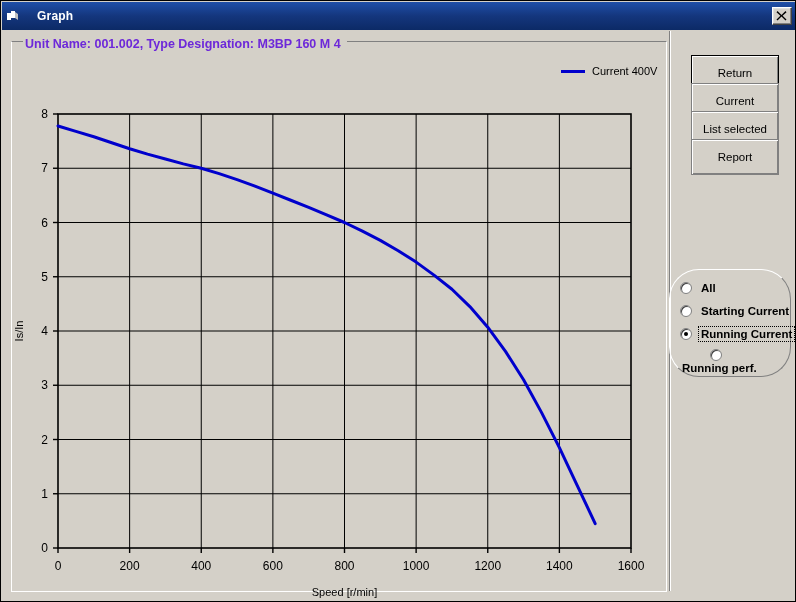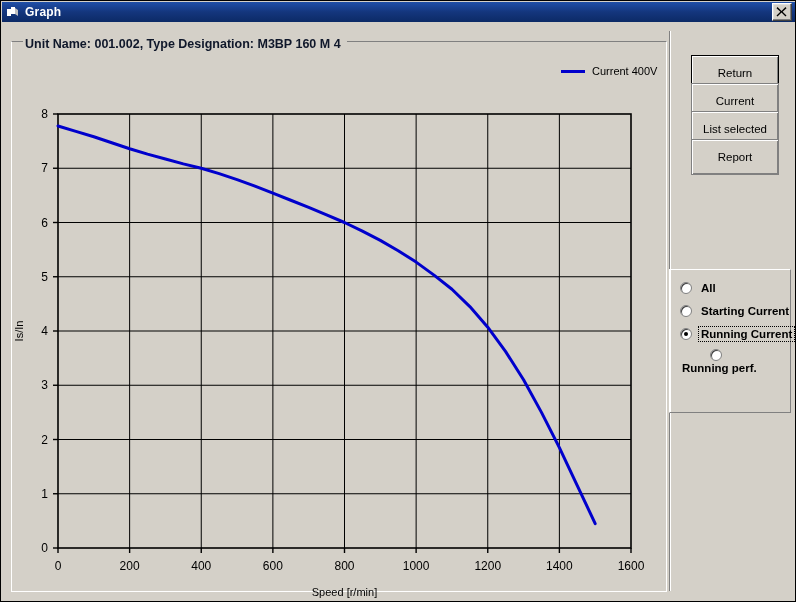--- a/index.html
+++ b/index.html
@@ -17,26 +17,27 @@
     background: #d4d0c8;
     box-sizing: border-box;
     border: 1px solid #000000;
     overflow: hidden;
   }
   
   #titlebar {
     position: absolute;
     left: 1px; top: 1px;
     width: 794px;
-    height: 20px;
+    height: 28px;
     background: linear-gradient(to bottom, #1f4fa8 0%, #14367d 50%, #0c2a66 100%);
     display: flex;
     align-items: center;
     padding: 0 2px 0 4px;
     box-sizing: border-box;
+    gap: 12px;
   }
   #title-icon {
     width: 14px; height: 14px;
     margin-right: 5px;
     flex: 0 0 auto;
     display: block;
   }
   #title-text {
     color: #ffffff;
     font-size: 12px;
@@ -80,21 +81,21 @@
     border-top:1px solid #808080;
     border-left:1px solid #ffffff;
     pointer-events:none;
   }
   #unit-label {
     position: absolute;
     left: 22px;
     top: 36px;
     font-size: 12.5px;
     font-weight: bold;
-    color: #0f172a;
+    color: #6d28d9;
     background: #d4d0c8;
     padding: 0 6px 0 2px;
     white-space: nowrap;
     z-index: 3;
   }
 
   
   #legend {
     position: absolute;
     left: 560px;
@@ -165,26 +166,27 @@
   #btn-results { left: 690px; top: 82px; }
   #btn-list    { left: 690px; top: 110px; }
   #btn-report  { left: 690px; top: 138px; }
 
   
   #radio-group {
     position: absolute;
     left: 668px;
     top: 268px;
     width: 122px;
-    height: 144px;
+    height: 108px;
     border-top: 1px solid #ffffff;
     border-left: 1px solid #ffffff;
     border-right: 1px solid #808080;
     border-bottom: 1px solid #808080;
     box-sizing: border-box;
+    border-radius: 30px;
   }
   .radio-row {
     position: absolute;
     display: flex;
     align-items: center;
     left: 10px;
     height: 16px;
     white-space: nowrap;
   }
   #radio-0 { top: 10px; }

